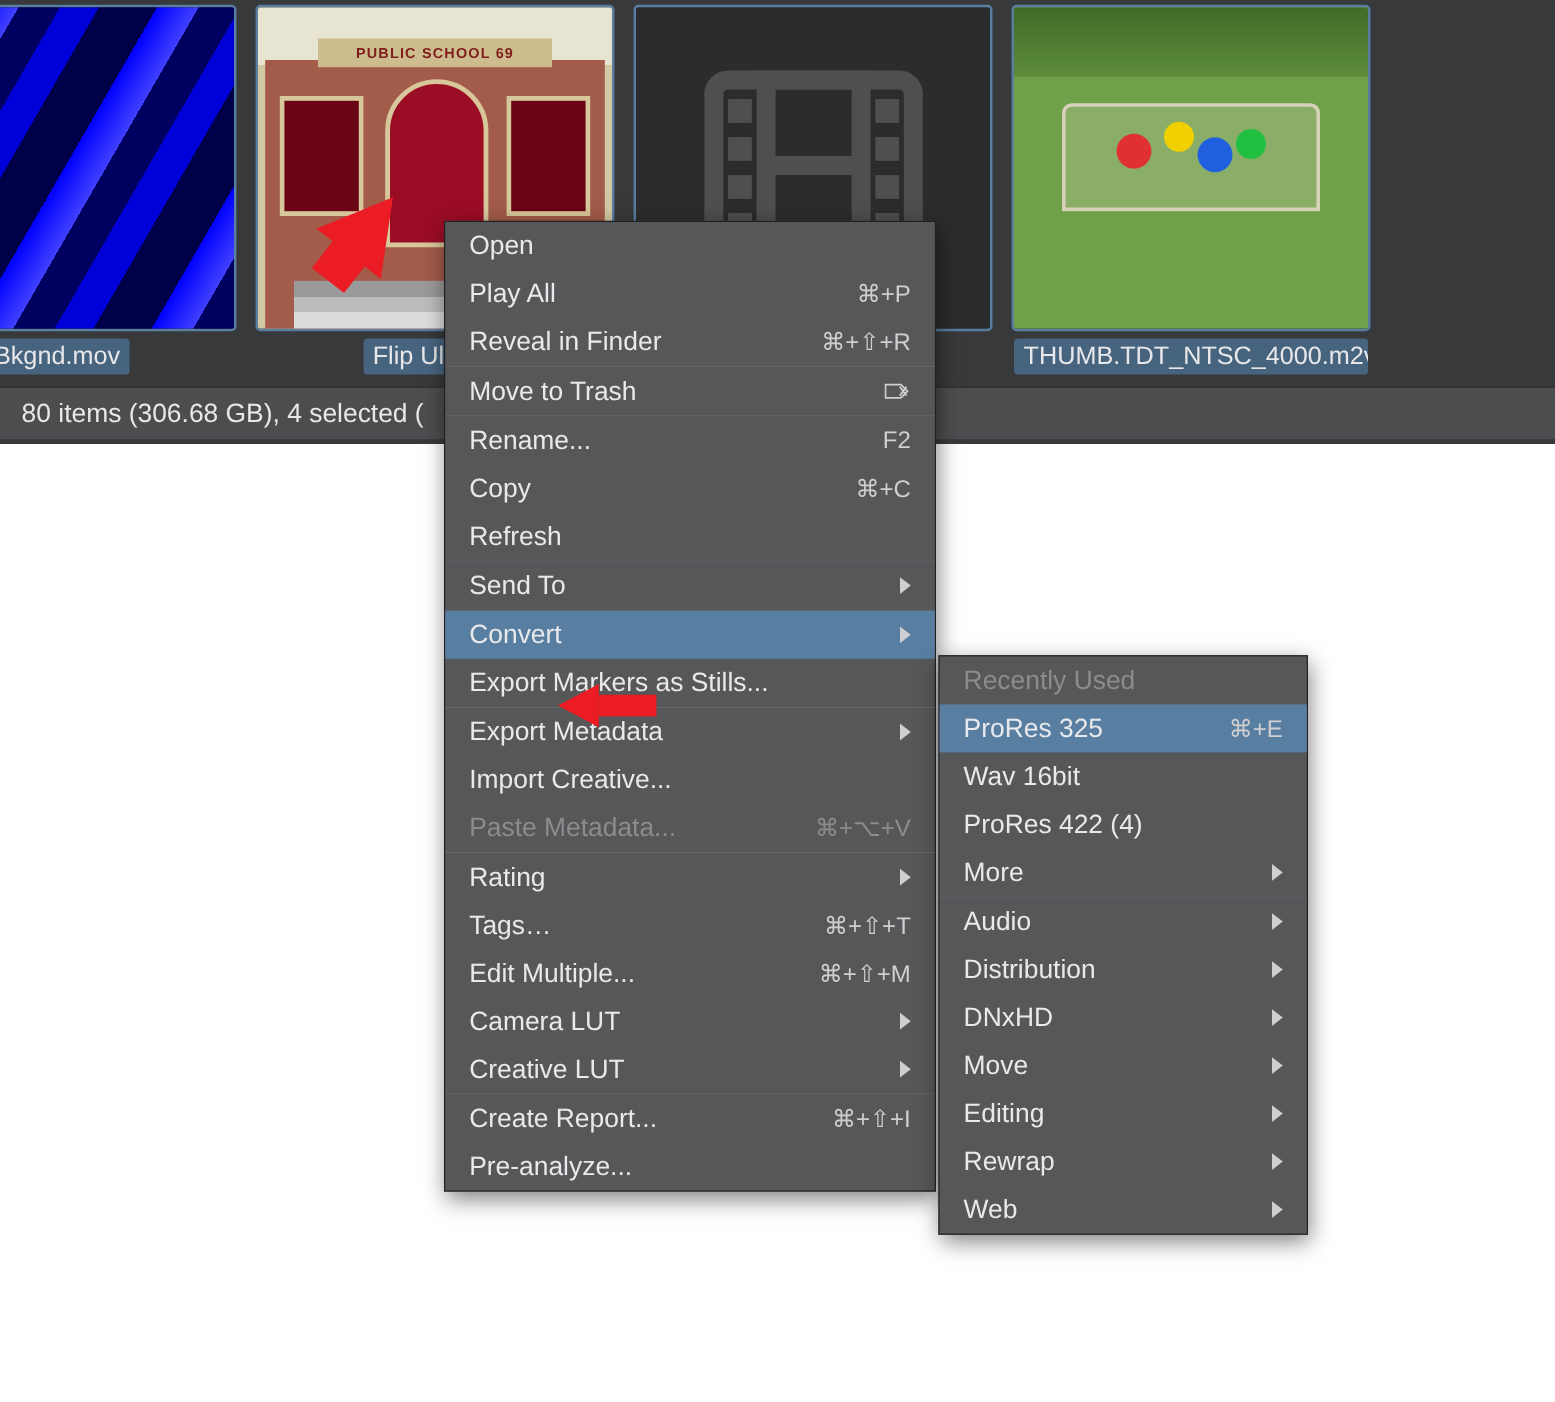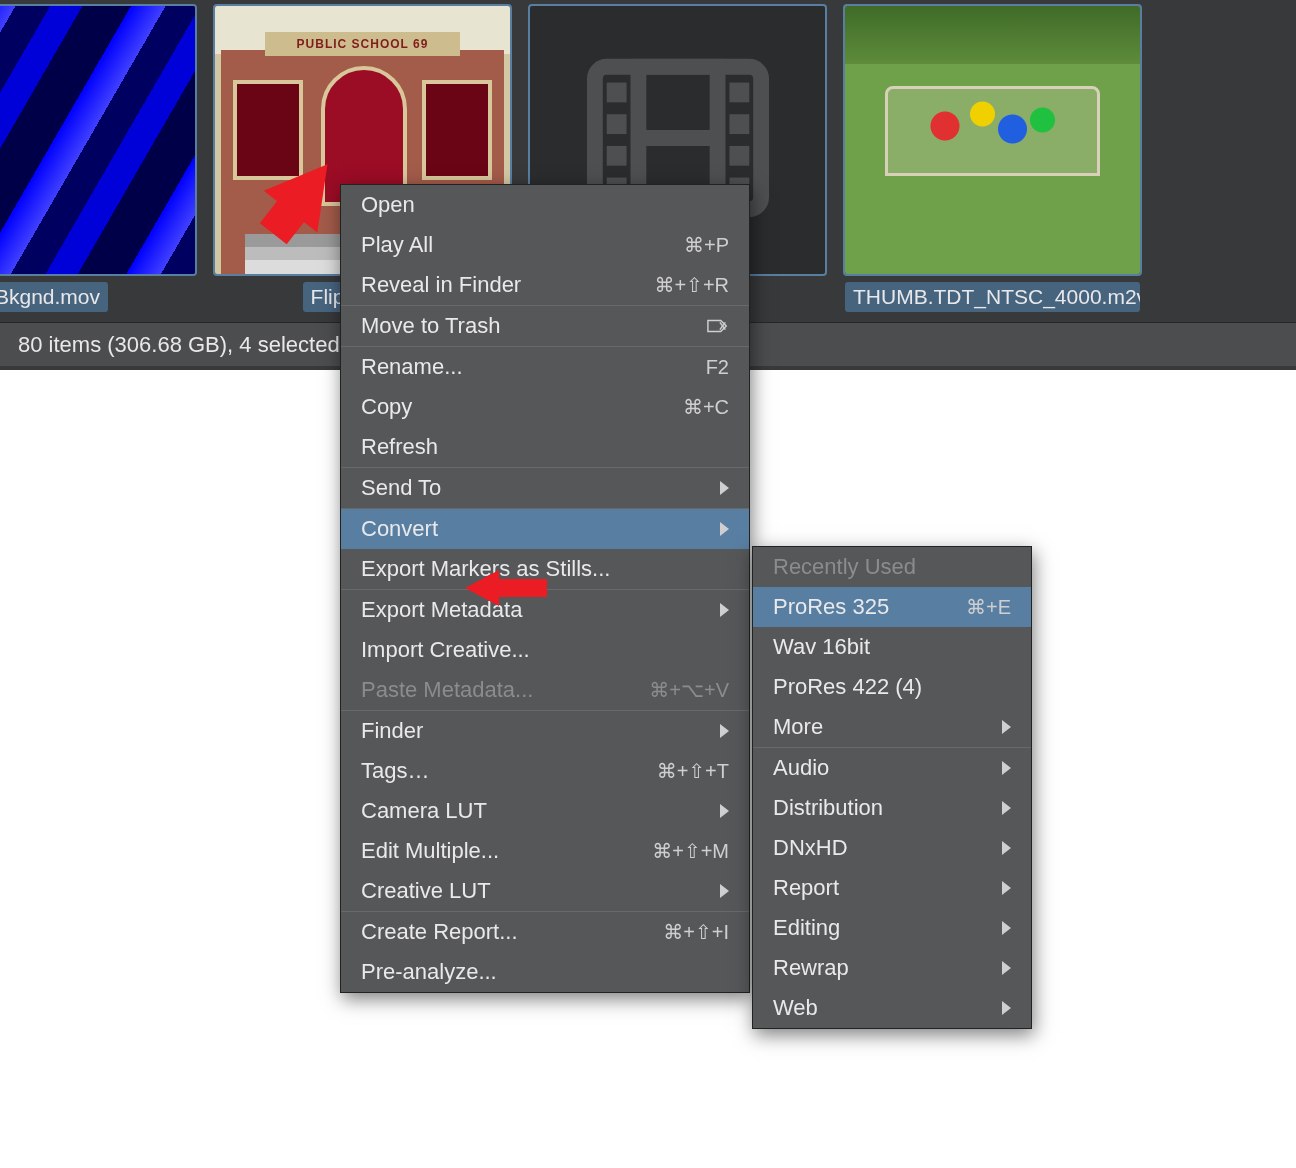--- a/index.html
+++ b/index.html
@@ -121,23 +121,24 @@
   }
 
   
   .menu {
     position: absolute;
     background: #565759;
     border: 1px solid #222;
     box-shadow: 2px 6px 18px rgba(0,0,0,0.5);
     color: #e9e9eb;
     font-size: 22px;
+    margin-left: 30px;
   }
   .menu.main { left: 340px; top: 184px; width: 410px; }
-  .menu.sub  { left: 752px; top: 546px; width: 280px; }
+  .menu.sub  { left: 752px; top: 546px; width: 308px; }
   .menu-item {
     height: 40px;
     padding: 0 20px;
     display: flex;
     align-items: center;
     justify-content: space-between;
     position: relative;
     cursor: default;
   }
   .menu-item.highlight { background: #587ea2; }
@@ -298,38 +299,38 @@
   </div>
   <div class="menu-item">
     <span>Import Creative...</span>
   </div>
   <div class="menu-item disabled">
     <span>Paste Metadata...</span>
     <span class="menu-right">⌘+⌥+V</span>
   </div>
   <div class="menu-sep"></div>
   <div class="menu-item">
-    <span>Finder</span>
+    <span>Rating</span>
     <span class="menu-right">
         <span class="sub-arrow"></span>
       </span>
   </div>
   <div class="menu-item">
     <span>Tags…</span>
     <span class="menu-right">⌘+⇧+T</span>
   </div>
   <div class="menu-item">
-    <span>Camera LUT</span>
-    <span class="menu-right">
-        <span class="sub-arrow"></span>
-      </span>
-  </div>
-  <div class="menu-item">
     <span>Edit Multiple...</span>
     <span class="menu-right">⌘+⇧+M</span>
+  </div>
+  <div class="menu-item">
+    <span>Camera LUT</span>
+    <span class="menu-right">
+        <span class="sub-arrow"></span>
+      </span>
   </div>
   <div class="menu-item">
     <span>Creative LUT</span>
     <span class="menu-right">
         <span class="sub-arrow"></span>
       </span>
   </div>
   <div class="menu-sep"></div>
   <div class="menu-item">
     <span>Create Report...</span>
@@ -373,21 +374,21 @@
         <span class="sub-arrow"></span>
       </span>
   </div>
   <div class="menu-item">
     <span>DNxHD</span>
     <span class="menu-right">
         <span class="sub-arrow"></span>
       </span>
   </div>
   <div class="menu-item">
-    <span>Report</span>
+    <span>Move</span>
     <span class="menu-right">
         <span class="sub-arrow"></span>
       </span>
   </div>
   <div class="menu-item">
     <span>Editing</span>
     <span class="menu-right">
         <span class="sub-arrow"></span>
       </span>
   </div>

